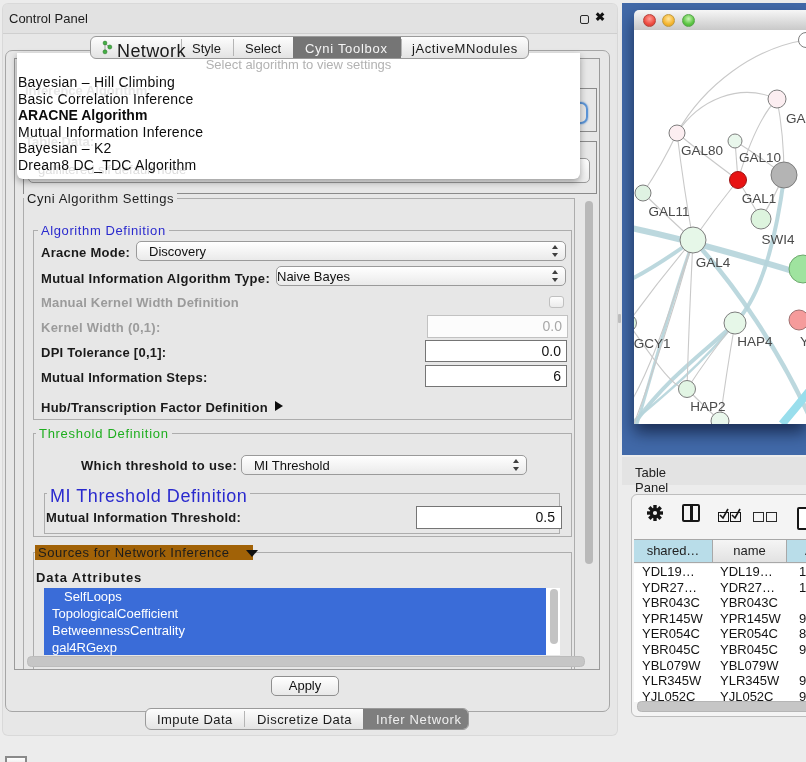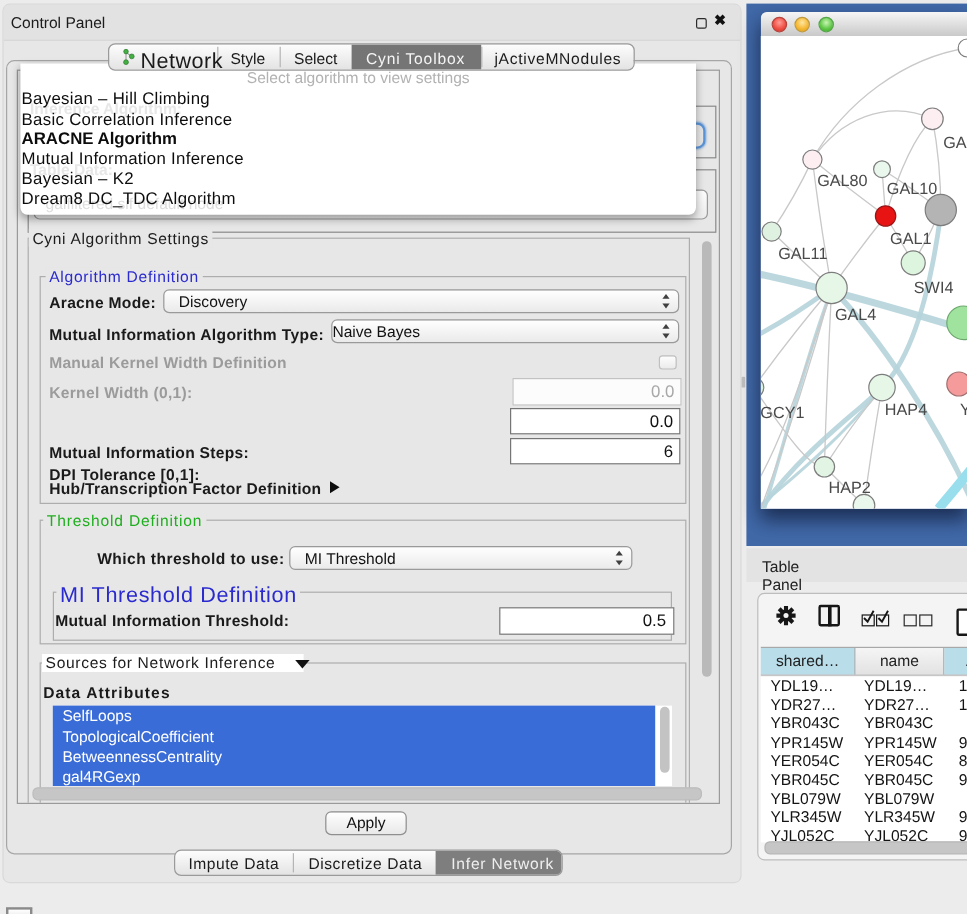--- a/index.html
+++ b/index.html
@@ -46,21 +46,21 @@
   <div class="abs combo" style="left:261px;top:207px;width:290px;height:20px;line-height:19px;">
     <span style="margin-left:0;">Naive Bayes</span>
   </div>
 
   <div class="abs" style="left:26px;top:236px;font-size:13px;font-weight:bold;letter-spacing:0.2px;color:#9b9b9b;">Manual Kernel Width Definition</div>
   <div class="abs" style="left:534px;top:237px;width:13px;height:10px;border:1px solid #c0c0c0;border-radius:3px;background:linear-gradient(#fdfdfd,#ebebeb);"></div>
 
   <div class="abs" style="left:26px;top:261px;font-size:13px;font-weight:bold;letter-spacing:0.25px;color:#9b9b9b;">Kernel Width (0,1):</div>
   <div class="abs" style="left:412px;top:256px;width:134px;height:21px;border:1px solid #c2c2c2;background:#fcfcfc;font-size:14px;color:#a8a8a8;text-align:right;padding-right:5px;line-height:21px;">0.0</div>
 
-  <div class="abs" style="left:26px;top:286px;font-size:13px;font-weight:bold;letter-spacing:0.25px;color:#1a1a1a;margin-top:43px;">DPI Tolerance [0,1]:</div>
+  <div class="abs" style="left:26px;top:286px;font-size:13px;font-weight:bold;letter-spacing:0.25px;color:#1a1a1a;">DPI Tolerance [0,1]:</div>
   <div class="abs" style="left:410px;top:281px;width:135px;height:20px;border:1.5px solid #757575;background:#fff;font-size:14px;color:#111;text-align:right;padding-right:5px;line-height:20px;">0.0</div>
 
   <div class="abs" style="left:26px;top:311px;font-size:13px;font-weight:bold;letter-spacing:0.25px;color:#1a1a1a;">Mutual Information Steps:</div>
   <div class="abs" style="left:410px;top:306px;width:135px;height:20px;border:1.5px solid #757575;background:#fff;font-size:14px;color:#111;text-align:right;padding-right:5px;line-height:20px;">6</div>
 
   <div class="abs" style="left:26px;top:341px;font-size:13px;font-weight:bold;letter-spacing:0.25px;color:#1a1a1a;">Hub/Transcription Factor Definition</div>
   <div class="abs" style="left:260px;top:342px;width:0;height:0;border-left:8.5px solid #0d0d0d;border-top:5.5px solid transparent;border-bottom:5.5px solid transparent;"></div>
 
   <div class="abs" style="left:18px;top:374px;width:537px;height:102px;border:1px solid #adadad;"></div>
   <div class="abs" style="left:21px;top:367px;background:#e7e7e7;padding:0 3px;font-size:13px;letter-spacing:0.7px;color:#1fae1f;">Threshold Definition</div>
@@ -70,28 +70,28 @@
     <span style="margin-left:12px;text-align:center;">MI Threshold</span>
   </div>
 
   <div class="abs" style="left:29px;top:434px;width:514px;height:39px;border:1px solid #adadad;"></div>
   <div class="abs" style="left:32px;top:427px;background:#e7e7e7;padding:0 3px;font-size:18px;letter-spacing:0.55px;color:#2a2ace;">MI Threshold Definition</div>
 
   <div class="abs" style="left:31px;top:451px;font-size:13px;font-weight:bold;letter-spacing:0.25px;color:#1a1a1a;">Mutual Information Threshold:</div>
   <div class="abs" style="left:401px;top:447px;width:138px;height:21px;border:1.5px solid #757575;background:#fff;font-size:14px;color:#111;text-align:right;padding-right:6px;line-height:21px;">0.5</div>
 
   <div class="abs" style="left:18px;top:493px;width:537px;height:168px;border:1px solid #adadad;"></div>
-  <div class="abs" style="left:20px;top:486px;background:#ffffff;padding:0 3px;font-size:13px;letter-spacing:0.55px;color:#1c1c1c;">Sources for Network Inference &nbsp;&nbsp;&nbsp;&nbsp;</div>
+  <div class="abs" style="left:20px;top:486px;background:#a16207;padding:0 3px;font-size:13px;letter-spacing:0.55px;color:#1c1c1c;">Sources for Network Inference &nbsp;&nbsp;&nbsp;&nbsp;</div>
   <div class="abs" style="left:231px;top:491px;width:0;height:0;border-top:7px solid #111;border-left:6px solid transparent;border-right:6px solid transparent;"></div>
 
   <div class="abs" style="left:21px;top:511px;font-size:13px;font-weight:bold;letter-spacing:0.9px;color:#1a1a1a;">Data Attributes</div>
 
   <div class="abs" style="left:29px;top:529px;width:516px;height:67px;background:#fff;"></div>
   <div class="abs" style="left:29px;top:529px;width:502px;height:67px;background:#3a6cd8;color:#fff;font-size:13px;overflow:hidden;">
-    <div style="height:17px;line-height:17px;padding-left:8px;">SelfLoops</div>
+    <div style="height:17px;line-height:17px;padding-left:20px;">SelfLoops</div>
     <div style="height:17px;line-height:17px;padding-left:8px;">TopologicalCoefficient</div>
     <div style="height:17px;line-height:17px;padding-left:8px;">BetweennessCentrality</div>
     <div style="height:17px;line-height:17px;padding-left:8px;">gal4RGexp</div>
   </div>
   <div class="abs" style="left:535px;top:530px;width:8px;height:55px;background:#c3c3c3;border-radius:4px;"></div>
 
   <div class="abs" style="left:570px;top:142px;width:8px;height:363px;background:#b9b9b9;border-radius:4px;"></div>
   <div class="abs" style="left:12px;top:597px;width:556px;height:9px;background:#c6c6c6;border-radius:4.5px;border:1px solid #bcbcbc;"></div>
 </div>
 

